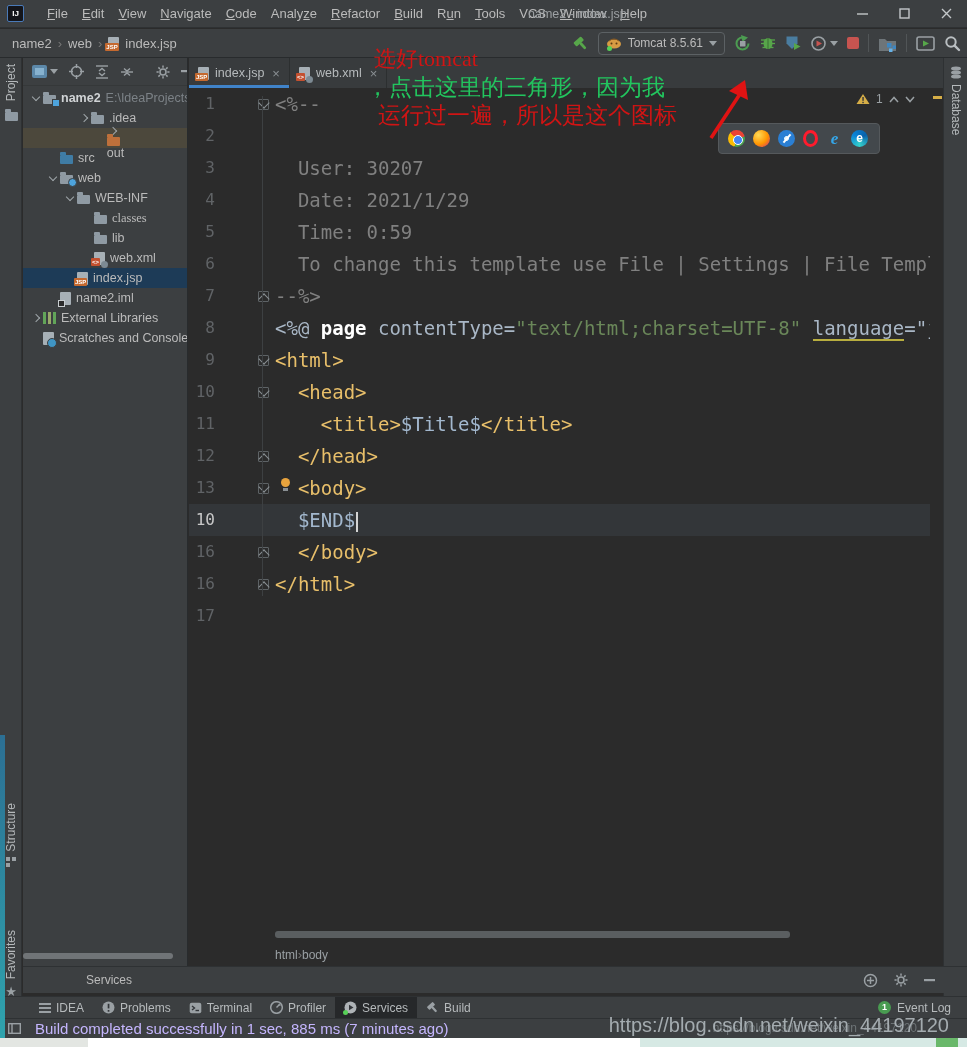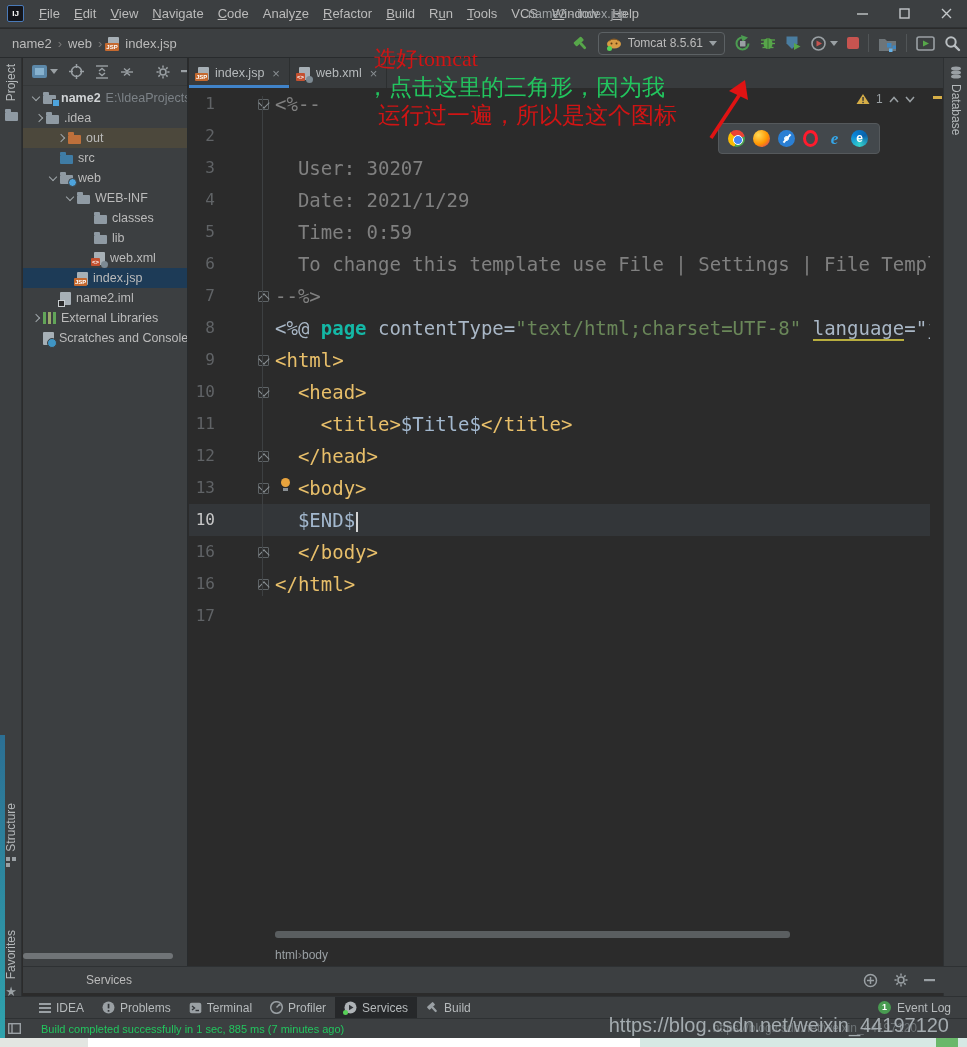--- a/index.html
+++ b/index.html
@@ -3,21 +3,21 @@
 <meta charset="utf-8">
 <style>
   *{margin:0;padding:0;box-sizing:border-box}
   html,body{background:#1e1e1e}
   #app{position:relative;width:967px;height:1047px;background:#2b2b2b;overflow:hidden;
        font-family:"Liberation Sans",sans-serif;color:#bbbbbb;font-size:13px;}
   .abs{position:absolute}
 
   
   #titlebar{left:0;top:0;width:967px;height:28px;background:#3c3f41;border-bottom:1px solid #2e3133;display:flex;align-items:center;z-index:10}
-  #logo{width:17px;height:17px;margin:0 8px 0 7px;background:#14151a;border:1px solid #4a7ab8;border-radius:2px;
+  #logo{width:17px;height:17px;margin:0 16px 0 7px;background:#14151a;border:1px solid #4a7ab8;border-radius:2px;
         color:#fff;font:bold 8px/15px "Liberation Sans",sans-serif;text-align:center}
   #menubar{display:flex;align-items:flex-start}
   .menu-item{padding:0 7px;height:28px;line-height:28px;color:#bbb;font-size:13px;cursor:default}
   .menu-item u{text-decoration:underline}
   #win-title{position:absolute;left:528px;top:0;line-height:28px;color:#9da1a4;font-size:12.5px}
   #win-controls{position:absolute;right:0;top:0;display:flex}
   .winbtn{width:42px;height:27px;display:flex;align-items:center;justify-content:center}
 
   
   #toolbar{left:0;top:29px;width:967px;height:29px;background:#3c3f41;border-bottom:1px solid #282b2d;display:flex;align-items:center;z-index:9}
@@ -86,21 +86,21 @@
   .crow .ln{width:26px;text-align:right;color:#606366;font-size:16px;flex:none}
   .crow.cur .ln{color:#c8c8c8}
   .crow .foldc{width:16px;margin-left:40px;flex:none;display:flex;align-items:center;justify-content:center}
   .crow .code{margin-left:4px;font-size:19px}
   .fd,.fu{width:11px;height:11px;background:#5d6265}
   .fd{clip-path:polygon(12% 8%,88% 8%,88% 55%,50% 95%,12% 55%);background:transparent;border:1px solid #5d6265;clip-path:none;border-radius:1px;position:relative}
   .fd::after,.fu::after{content:"";position:absolute;left:1px;width:7px;height:7px;border-right:1.5px solid #8a9094;border-bottom:1.5px solid #8a9094}
   .fd::after{top:-1px;transform:rotate(45deg)}
   .fu::after{top:3px;transform:rotate(-135deg)}
   .fu{background:transparent;border:1px solid #5d6265;border-radius:1px;position:relative}
-  .tk-cm{color:#808080}.tk-tag{color:#e8bf6a}.tk-kw{color:#14b8a6;font-weight:bold}
+  .tk-cm{color:#808080}.tk-tag{color:#e8bf6a}.tk-kw{color:#ffffff;font-weight:bold}
   .tk-pl{color:#a9b7c6}.tk-str{color:#6a8759}.tk-var{color:#a3b8ce}
   .tk-lang{color:#a9b7c6;border-bottom:2px solid #b8ae3f}
   #caret{display:inline-block;width:2px;height:20px;background:#d4d4d4;vertical-align:middle;margin-left:1px}
   #fold-guide{left:262px;top:96px;width:1px;height:500px;background:#3d4042;z-index:2}
   #ed-hscroll{left:275px;top:931px;width:515px;height:7px;background:#5a5e60;border-radius:3px;z-index:3}
   #ed-breadcrumbs{left:189px;top:943px;width:741px;height:23px;background:#2b2b2b;display:flex;align-items:center;padding-left:86px;color:#9aa0a4;font-size:12px;z-index:3}
   #bulb{left:281px;top:478px;width:9px;height:9px;border-radius:50%;background:#e8a33d;z-index:4}
   #bulb::after{content:"";position:absolute;left:2px;bottom:-4px;width:5px;height:3px;background:#8a9094}
   #inspection{left:856px;top:92px;display:flex;align-items:center;gap:6px;z-index:4;color:#9aa0a4;font-size:12px}
   #vscroll-mark{left:933px;top:96px;width:9px;height:3px;background:#d6ae47;z-index:4}
@@ -126,21 +126,21 @@
   
   #services-header{left:23px;top:966px;width:944px;height:27px;background:#3c3f41;border-top:1px solid #2e3133;display:flex;align-items:center;z-index:5}
   #services-header .title{margin-left:63px;font-size:12px;color:#bbb}
   #sh-icons{position:absolute;right:32px;display:flex;align-items:center;gap:16px}
   #toolwindow-bar{left:0;top:996px;width:967px;height:22px;background:#3c3f41;border-top:1px solid #2e3133;display:flex;align-items:center;z-index:6}
   .twtab{display:flex;align-items:center;gap:5px;height:22px;padding:0 9px;font-size:12px;color:#b6babc}
   .twtab.active{background:#26282a}
   #eventlog{position:absolute;right:16px;display:flex;align-items:center;gap:6px;font-size:12px;color:#b6babc}
   .badge{width:13px;height:13px;border-radius:50%;background:#499c51;color:#fff;font:bold 9px/13px "Liberation Sans",sans-serif;text-align:center}
   #statusbar{left:0;top:1018px;width:967px;height:20px;background:#3c3f41;border-top:1px solid #2e3133;display:flex;align-items:center;z-index:6}
-  #statusbar .msg{margin-left:20px;font-size:11px;color:#22c55e}
+  #statusbar .msg{margin-left:14px;font-size:15px;color:#c4b5fd}
   #watermark-big{position:absolute;right:18px;top:1014px;font-size:20px;color:rgba(172,180,185,.92);z-index:40}
   #watermark-sm{position:absolute;right:50px;top:1021px;font-size:12px;color:rgba(150,158,162,.55);z-index:39}
   #bottom-strip{left:0;top:1038px;width:967px;height:9px;background:#d6e9e4;z-index:6}
   #bs-white{position:absolute;left:88px;top:0;width:552px;height:9px;background:#ffffff}
   #bs-gray{position:absolute;left:0;top:0;width:88px;height:9px;background:#e3e6e2}
   #bs-green{position:absolute;left:936px;top:0;width:22px;height:9px;background:#69b86a}
   #left-edge{left:0;top:735px;width:5px;height:303px;background:linear-gradient(#2c6f93,#2fa3ad);z-index:7}
 
   svg{display:block}
 </style>
@@ -352,28 +352,28 @@
     </div>
     <div id="pp-tree">
         <div class="trow" style="padding-left: 6px;">
           <span class="chslot">
             <span class="tch exp"></span>
           </span>
           <span class="ic ic-folder module"></span>
           <span class="lbl b">name2</span>
           <span class="extra">E:\IdeaProjects\name2</span>
         </div>
-        <div class="trow" style="padding-left: 9px;">
+        <div class="trow" style="padding-left: 30px; margin-left: 24px;">
           <span class="chslot">
             <span class="tch col"></span>
           </span>
           <span class="ic ic-folder"></span>
           <span class="lbl">.idea</span>
         </div>
-        <div class="trow hl" style="padding-left: 31px;">
+        <div class="trow hl" style="padding-left: 16px; flex-direction: column;">
           <span class="chslot">
             <span class="tch col"></span>
           </span>
           <span class="ic ic-folder c-out"></span>
           <span class="lbl">out</span>
         </div>
         <div class="trow" style="padding-left: 23px;">
           <span class="chslot">
             <span class="tch none"></span>
           </span>
@@ -387,21 +387,21 @@
           <span class="ic ic-folder web"></span>
           <span class="lbl">web</span>
         </div>
         <div class="trow" style="padding-left: 40px;">
           <span class="chslot">
             <span class="tch exp"></span>
           </span>
           <span class="ic ic-folder"></span>
           <span class="lbl">WEB-INF</span>
         </div>
-        <div class="trow" style="padding-left: 57px;">
+        <div class="trow" style="padding-left: 57px; font-family: Liberation Serif, serif;">
           <span class="chslot">
             <span class="tch none"></span>
           </span>
           <span class="ic ic-folder"></span>
           <span class="lbl">classes</span>
         </div>
         <div class="trow" style="padding-left: 57px;">
           <span class="chslot">
             <span class="tch none"></span>
           </span>

